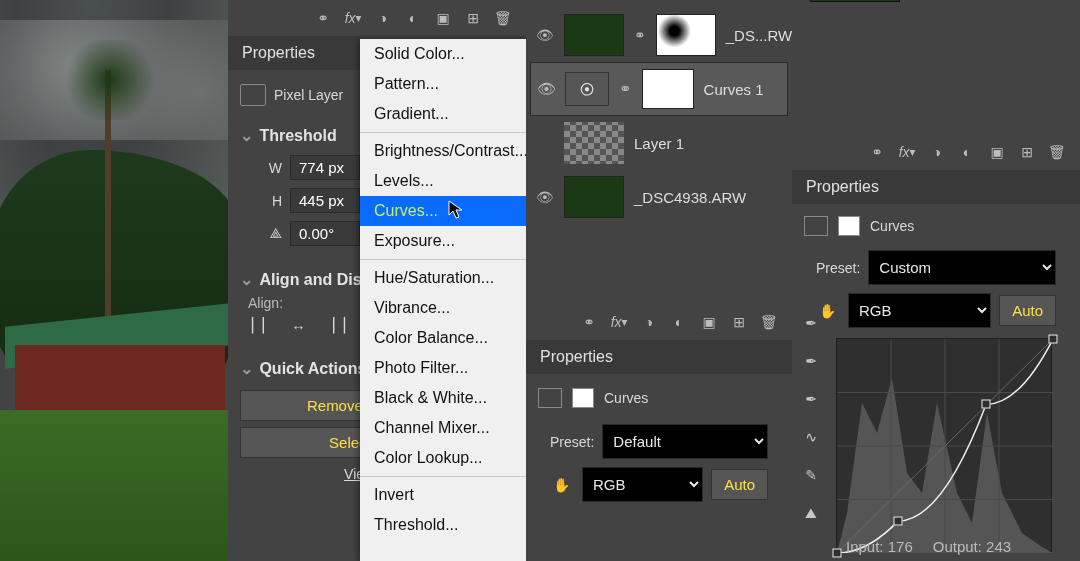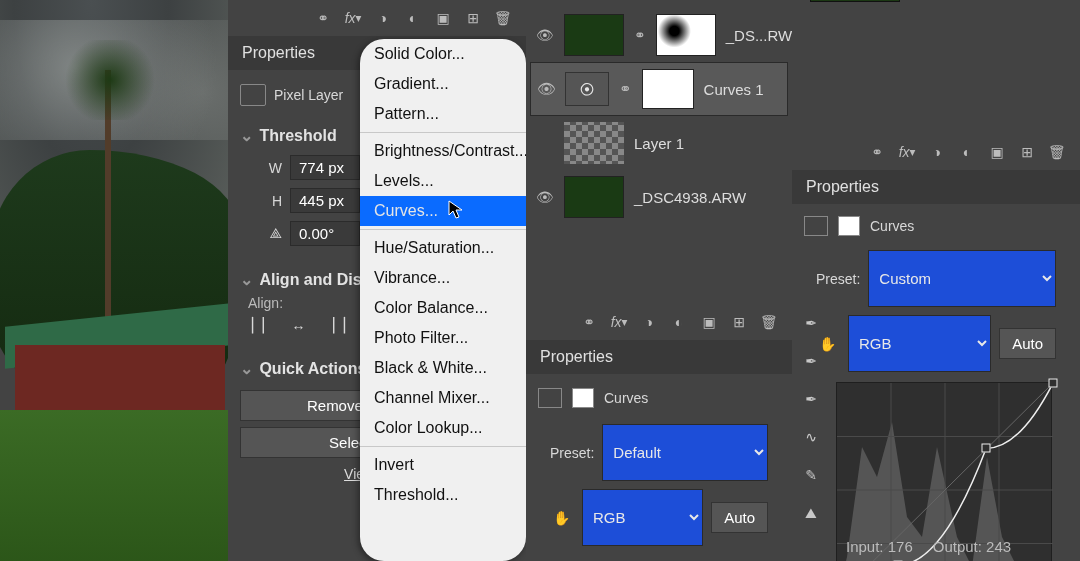--- a/index.html
+++ b/index.html
@@ -6,42 +6,42 @@
   *{box-sizing:border-box}
   .canvas{display:flex;width:1080px;height:561px}
   
   .panel{background:#434343;height:561px;flex:none;overflow:hidden}
   .section-title{font-size:16px;font-weight:600;color:#e3e3e3;padding:6px 0}
   .toprow{display:flex;gap:12px;align-items:center;justify-content:flex-end;height:36px;padding:0 14px}
   .toprow .ico{width:18px;height:18px;display:flex;align-items:center;justify-content:center;color:#bcbcbc}
   .tab{background:#393939;padding:8px 14px;font-size:16px;color:#e0e0e0}
   .field-row{display:flex;align-items:center;gap:8px;padding:4px 12px}
   .val{background:#3a3a3a;border:1px solid #2b2b2b;padding:3px 8px;color:#fff;font-size:15px;min-width:70px}
-  .btn{background:#555;border:1px solid #333;color:#ffffff;padding:6px 12px;font-size:15px;cursor:pointer;display:flex;align-items:center;justify-content:center}
+  .btn{background:#555;border:1px solid #333;color:#fde047;padding:6px 12px;font-size:15px;cursor:pointer;display:flex;align-items:center;justify-content:center}
   .btn-wide{width:100%;}
-  .sel{background:#1d4ed8;border:1px solid #2a2a2a;color:#e8e8e8;padding:18px 6px;font-size:15px}
+  .sel{background:#000000;border:1px solid #2a2a2a;color:#e8e8e8;padding:7px 6px;font-size:15px}
   .chev{margin-right:6px;color:#999}
   .sub{text-decoration:underline;color:#ddd}
   
   .p1{width:228px;position:relative;background:#434343}
   .photo{position:absolute;inset:0;overflow:hidden}
   .sky{position:absolute;top:0;left:0;right:0;height:300px;background:radial-gradient(ellipse at 40% 0%,#4a4f51 0%,#3d4142 40%,#5e635f 100%)}
   .cloud{position:absolute;top:20px;left:-20px;width:140%;height:120px;background:radial-gradient(circle at 30% 40%,#808584 0%,rgba(128,133,132,0) 60%),radial-gradient(circle at 70% 60%,#6a6e6c 0%,rgba(106,110,108,0) 55%)}
   .trees{position:absolute;top:150px;left:-10px;right:-10px;height:260px;background:linear-gradient(#1e3a1c,#13280f);border-radius:40% 60% 30% 50%/40% 30% 40% 40%}
   .palm{position:absolute;left:105px;top:70px;width:6px;height:260px;background:#523c2a}
   .palmtop{position:absolute;left:60px;top:40px;width:100px;height:80px;background:radial-gradient(circle,#1e3a15 0%,rgba(0,0,0,0) 70%)}
   .house{position:absolute;left:15px;top:345px;width:210px;height:72px;background:#6d2822}
   .roof{position:absolute;left:5px;top:315px;width:225px;height:42px;background:#2f6a47;transform:skewY(-6deg)}
   .grass{position:absolute;left:0;right:0;top:410px;height:160px;background:linear-gradient(#3b6b25,#2b5518)}
   
   .p2{width:298px;position:relative}
   .props{position:relative;padding:0}
-  .menu{position:absolute;top:39px;left:132px;right:0;bottom:0;background:#f0f0f0;color:#111;font-size:16px;box-shadow:-2px 2px 6px rgba(0,0,0,.4);border-radius:24px;}
+  .menu{position:absolute;top:39px;left:132px;right:0;bottom:0;background:#f0f0f0;color:#111;font-size:16px;box-shadow:-2px 2px 6px rgba(0,0,0,.4);}
   .menu .item{padding:6px 14px}
-  .menu .item.selected{background:#0a6bff;color:#e5e5e5}
+  .menu .item.selected{background:#0a6bff;color:#bef264}
   .menu hr{border:none;border-top:1px solid #c8c8c8;margin:3px 0}
   .cursor{position:absolute;top:200px;left:220px;width:16px;height:20px;pointer-events:none}
   
   .p3{width:266px}
   .layers{padding:8px 4px 0 4px}
   .layer{display:flex;align-items:center;gap:10px;padding:6px 6px}
   .eye{width:18px;flex:none;color:#bbb;text-align:center}
   .thumb{width:60px;height:42px;background:#1a3a14;border:1px solid #222;flex:none}
   .mask{width:60px;height:42px;background:#fff;border:1px solid #222;flex:none}
   .mask.tree{background:radial-gradient(circle at 30% 40%,#000 10%,#fff 35%),#fff}
@@ -126,26 +126,27 @@
 
       <div class="section-title" style="margin-top:16px"><span class="chev">⌄</span><span>Quick Actions</span></div>
       <div class="btn btn-wide" style="margin:6px 0">Remove Background</div>
       <div class="btn btn-wide" style="margin:6px 0">Select Subject</div>
       <div style="text-align:center;margin-top:8px"><span class="sub">View More</span></div>
     </div>
 
     <div class="menu">
       <div id="adj-menu">
           <div class="item">Solid Color...</div>
+          <div class="item">Pattern...</div>
           <div class="item">Gradient...</div>
-          <div class="item">Pattern...</div>
           <hr>
           <div class="item">Brightness/Contrast...</div>
           <div class="item">Levels...</div>
           <div class="item selected">Curves...</div>
+          <div class="item">Exposure...</div>
           <hr>
           <div class="item">Hue/Saturation...</div>
           <div class="item">Vibrance...</div>
           <div class="item">Color Balance...</div>
           <div class="item">Photo Filter...</div>
           <div class="item">Black &amp; White...</div>
           <div class="item">Channel Mixer...</div>
           <div class="item">Color Lookup...</div>
           <hr>
           <div class="item">Invert</div>

